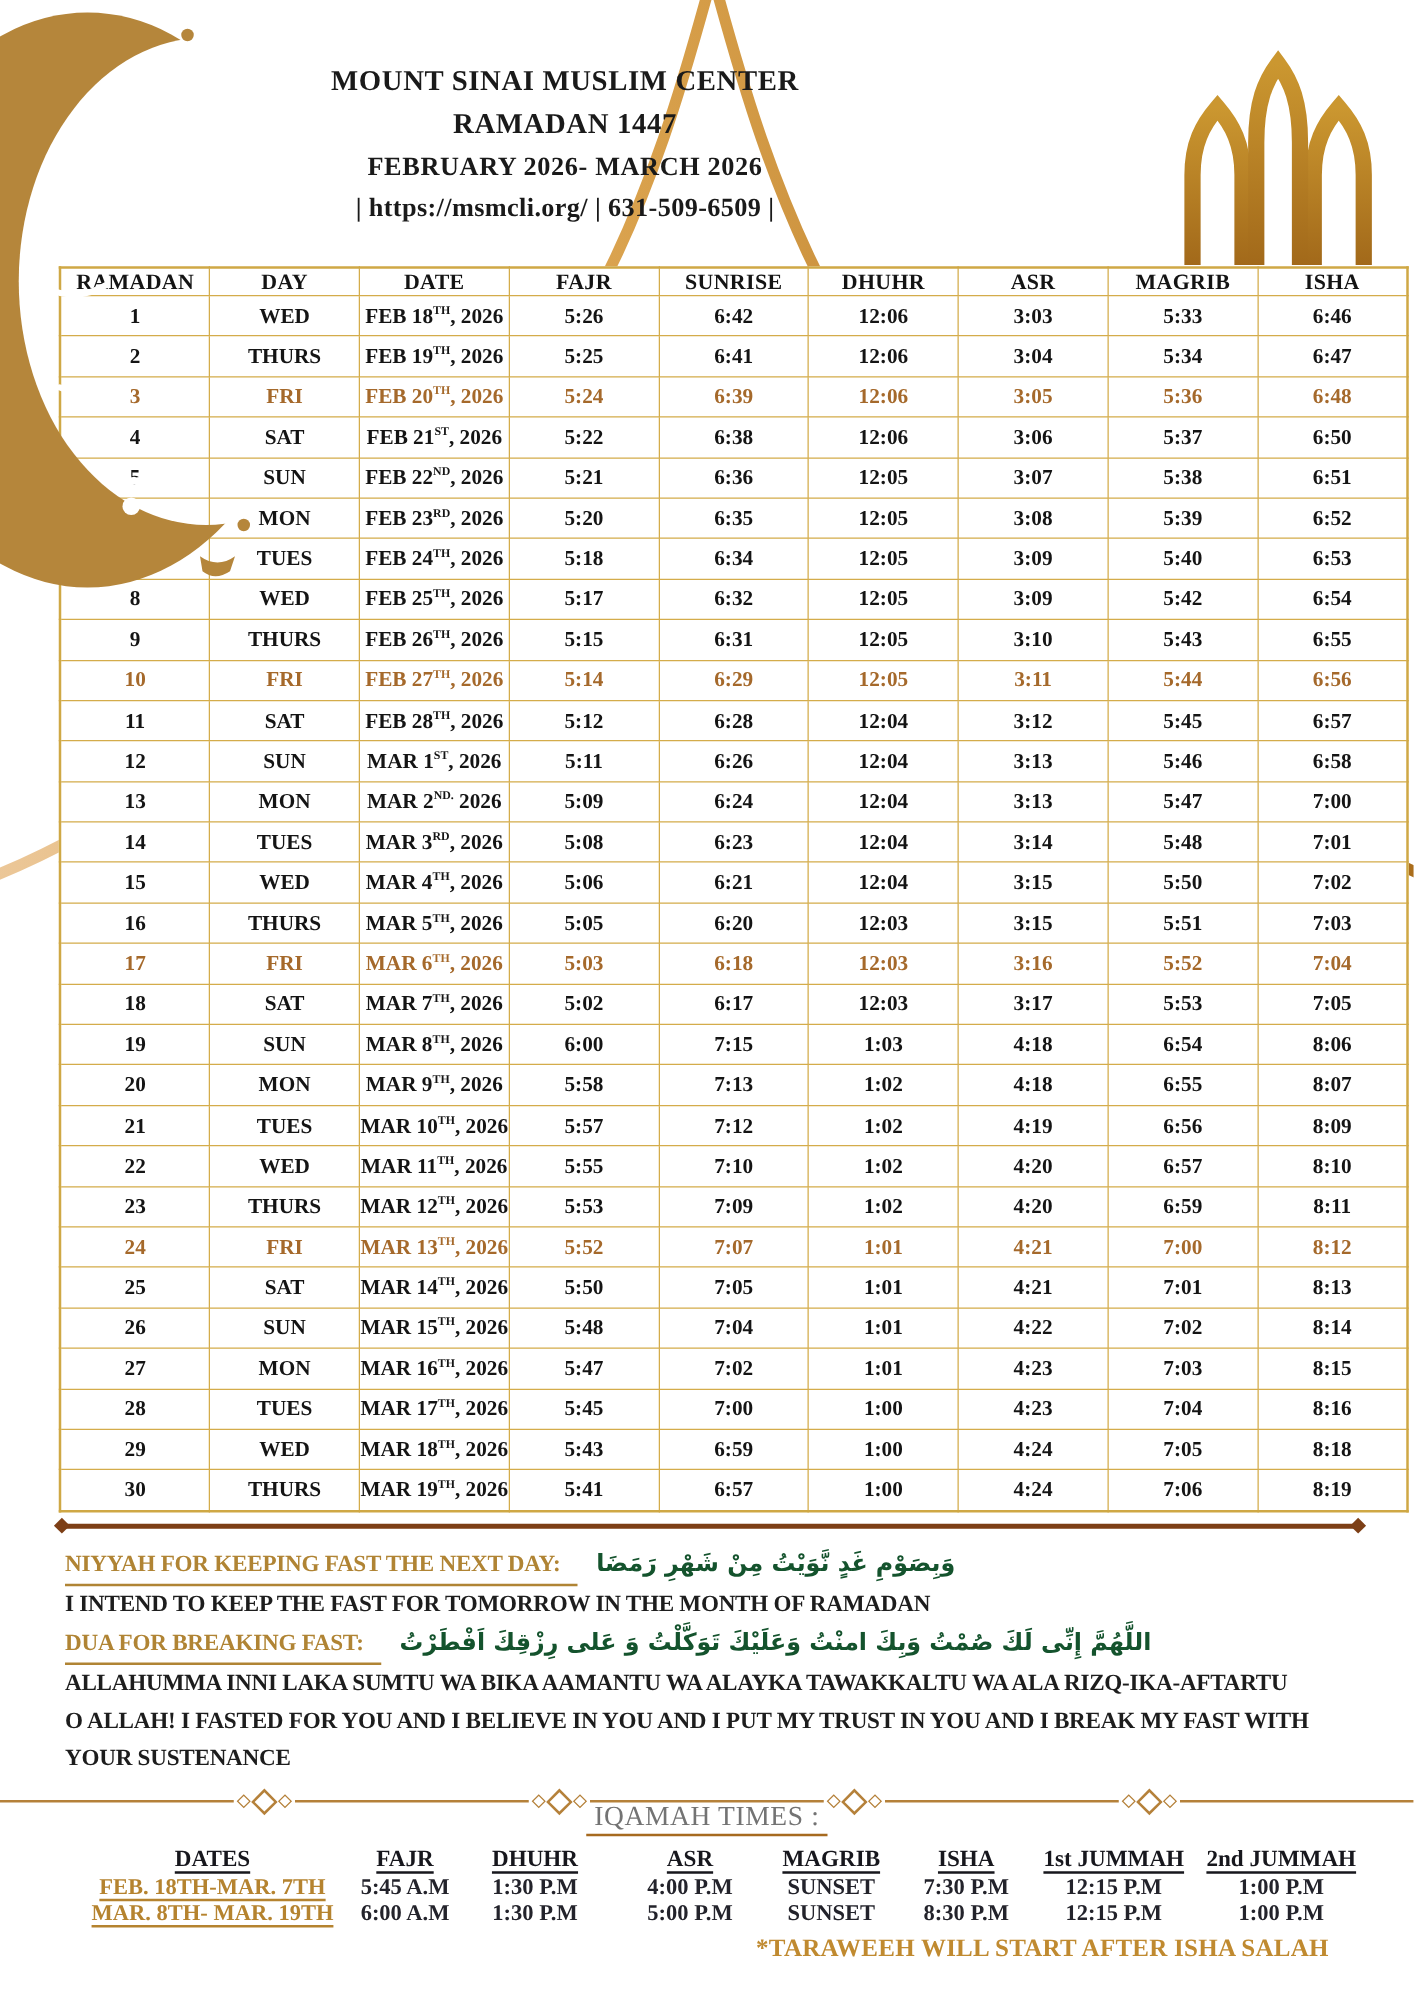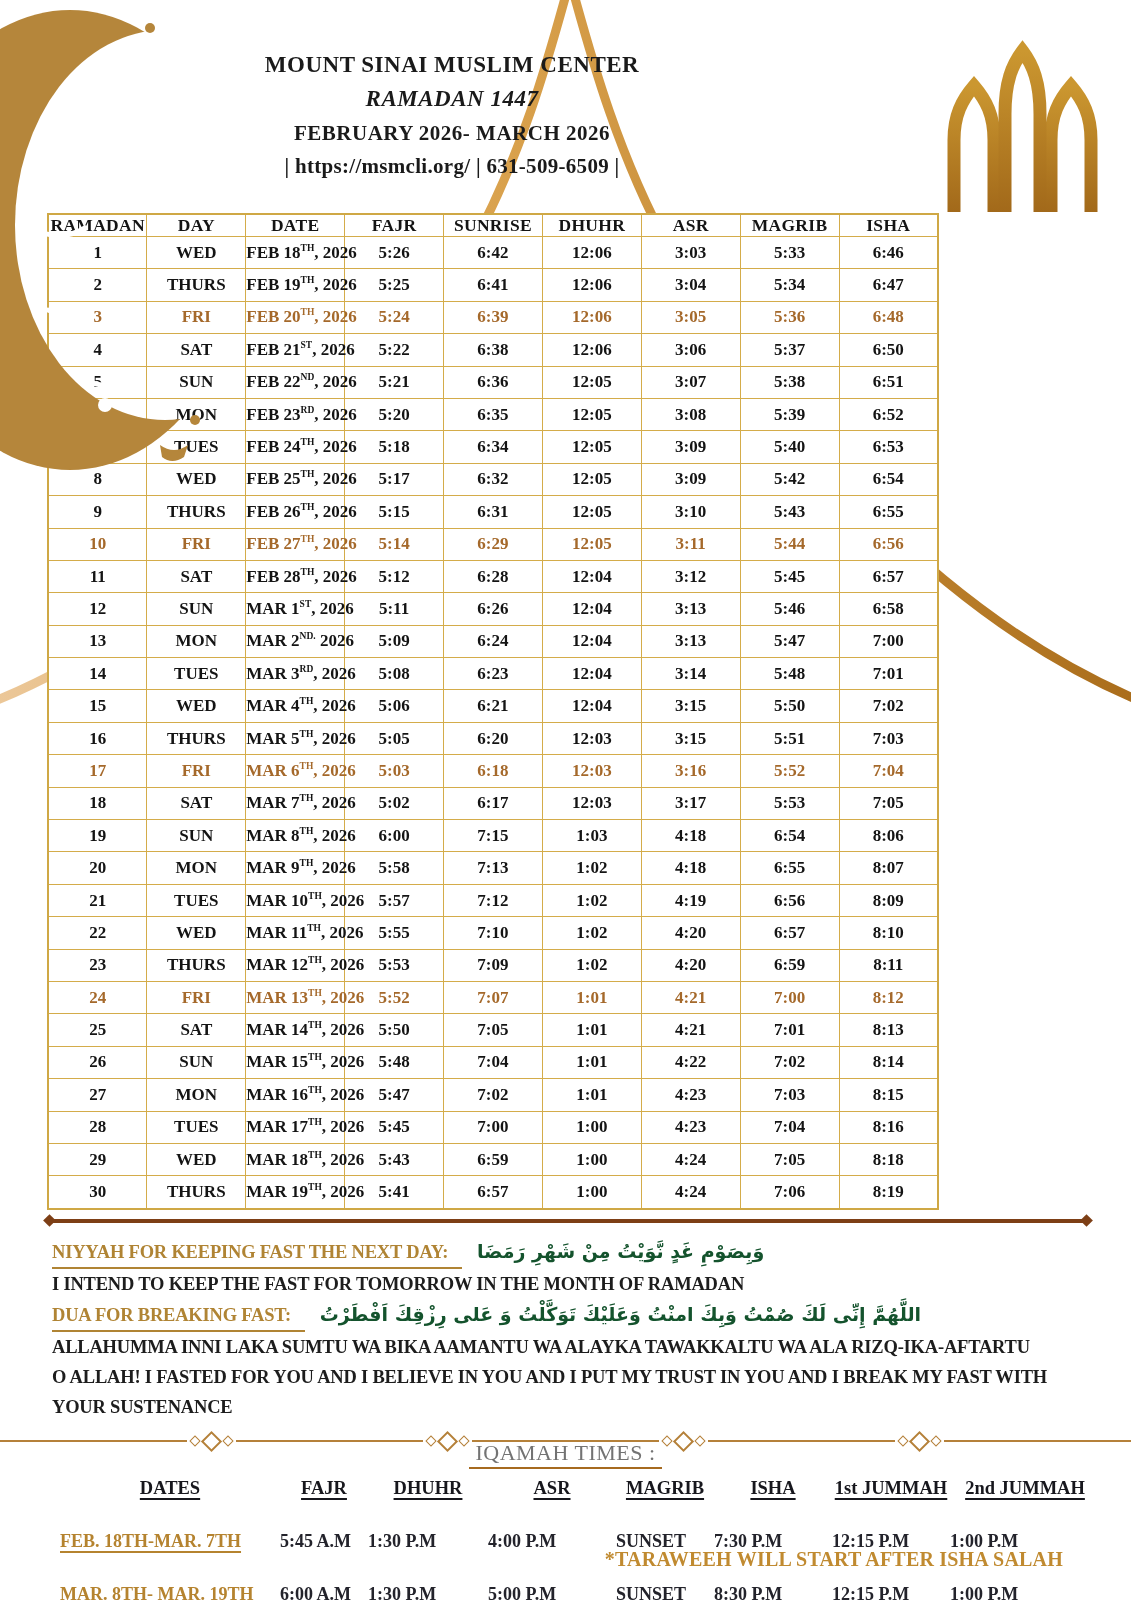--- a/index.html
+++ b/index.html
@@ -12,27 +12,27 @@
   svg { display:block; }
 
   
   .dome-arc { position:absolute; left:0; top:0; z-index:0; }
   .calligraphy { position:absolute; left:0; top:0; z-index:2; }
   .mosque { position:absolute; left:930px; top:12px; z-index:2; }
 
   
   .header { position:absolute; left:0; top:52px; width:904px; text-align:center; z-index:3; }
   .header .title   { font-size:23px; font-weight:bold; letter-spacing:0.5px; }
-  .header .subtitle{ font-size:23px; font-weight:bold; margin-top:8px; letter-spacing:0.5px;font-style:italic; }
+  .header .subtitle{ font-size:23px; font-weight:bold; margin-top:8px; letter-spacing:0.5px; }
   .header .period  { font-size:21px; font-weight:bold; margin-top:9px; letter-spacing:0.5px; }
   .header .contact { font-size:21px; font-weight:600; margin-top:8px; letter-spacing:0.3px; }
 
   
   table.schedule {
-    position:absolute; left:47px; top:213px; width:892px; height:997px; z-index:1;
+    position:absolute; left:47px; top:213px; width:1080px; height:997px; z-index:1;
     border-collapse:collapse; table-layout:fixed; background:#ffffff;
     border:2px solid #cfa845;
   }
   table.schedule th, table.schedule td {
     border:1.4px solid #d4ac4a; text-align:center; vertical-align:middle;
     font-weight:bold; font-size:17px; padding:0; white-space:nowrap;
     background:#ffffff; color:#141414;
   }
   table.schedule th { font-size:17.5px; letter-spacing:0.3px; }
   table.schedule tr.friday td { color:#a5692b; }
@@ -66,21 +66,21 @@
 
   
   .iqamah-title-wrap { position:absolute; left:0; top:1440px; width:1131px; text-align:center; z-index:2; }
   .iqamah-title { display:inline-block; font-size:22px; font-weight:normal; color:#737373;
     border-bottom:2.5px solid #a66a1f; padding:0 6px 1px 6px; letter-spacing:0.5px; }
   .iqamah-grid { position:absolute; left:60px; top:1478px; width:1040px; z-index:1;
     display:grid; grid-template-columns:220px 88px 120px 128px 98px 118px 118px 150px;
     row-gap:0; align-items:center; }
   .iq-head { text-align:center; font-size:18.5px; font-weight:bold; color:#17171d;
     text-decoration:underline; text-underline-offset:4px; text-decoration-thickness:2px; white-space:nowrap; }
-  .iq-cell { text-align:left; font-size:18px; font-weight:600; color:#23232b; white-space:nowrap;margin-top:32px; }
+  .iq-cell { text-align:center; font-size:18px; font-weight:600; color:#23232b; white-space:nowrap; }
   .iq-dates { color:#b5832f; font-weight:bold; text-decoration:underline; text-underline-offset:4px;
     text-decoration-thickness:2px; font-size:18px; }
   .taraweeh-note { position:absolute; right:68px; top:1548px; font-size:20px; font-weight:bold;
     color:#c08a30; letter-spacing:0.2px; z-index:1; }
 </style>
 </head>
 <body>
 
 <div class="page">
 

